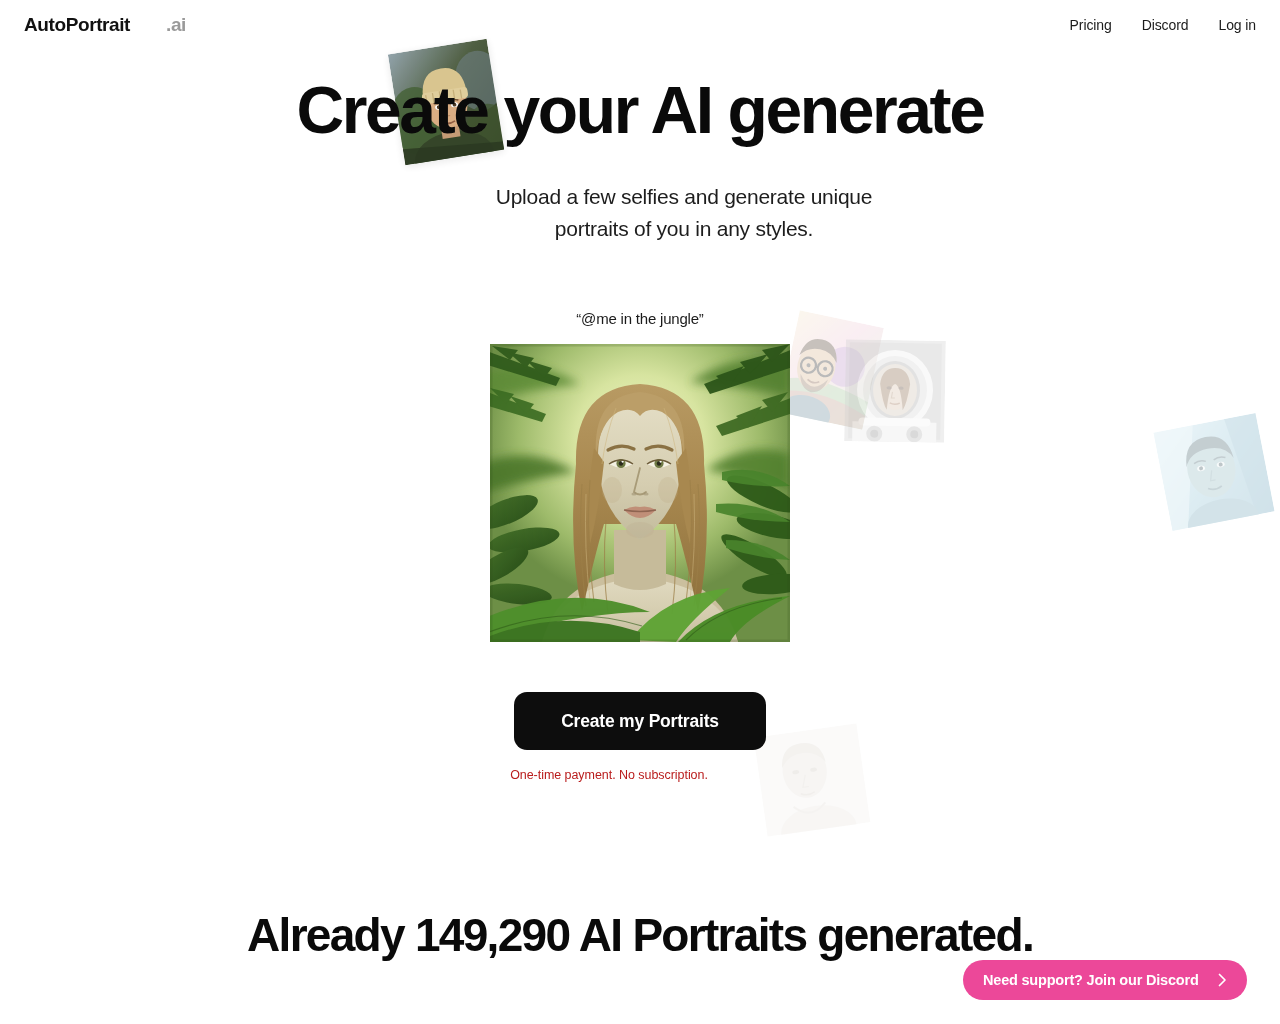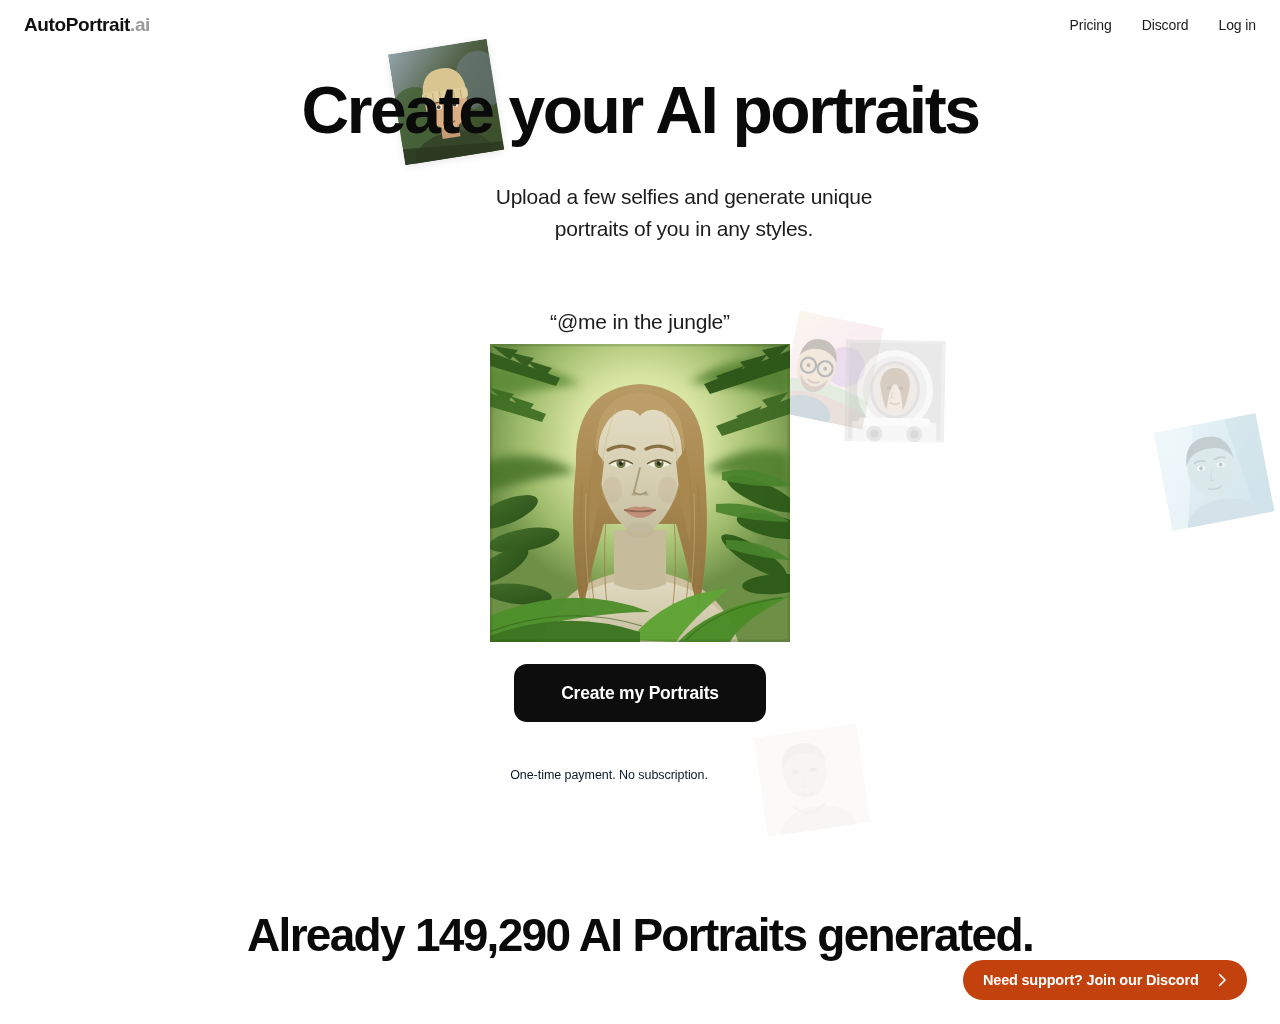--- a/index.html
+++ b/index.html
@@ -15,21 +15,21 @@
   
   .header {
     position:absolute; top:0; left:0; width:1280px; height:50px;
     display:flex; align-items:center; justify-content:space-between;
     padding:0 24px; z-index:40;
   }
   .logo {
     font-size:19px; font-weight:700; color:#111111;
     letter-spacing:-0.4px; white-space:nowrap;
   }
-  .logo .suffix { color:#9a9a9a; font-weight:700; }
+  .logo .suffix { color:#9a9a9a; font-weight:700;padding-left:36px; }
   .nav { display:flex; align-items:center; gap:30px; }
   .nav a {
     font-size:14px; color:#1b1b1b; text-decoration:none;
     letter-spacing:-0.1px; white-space:nowrap;
   }
 
   
   .hero-title {
     position:absolute; top:76px; left:0; width:1280px;
     text-align:center; font-size:66px; font-weight:700;
@@ -38,21 +38,21 @@
   }
   .hero-sub {
     position:absolute; top:181px; left:0; width:1280px;
     text-align:center; font-size:21px; color:#1d1d1d;
     line-height:1.52; letter-spacing:-0.25px; z-index:20;margin-left:44px;
   }
 
   
   .prompt-caption {
     position:absolute; top:310px; left:0; width:1280px;
-    text-align:center; font-size:21px; color:#1b1b1b;
+    text-align:center; font-size:15px; color:#1b1b1b;
     letter-spacing:-0.2px; z-index:22;
   }
 
   
   .hero-image {
     position:absolute; left:490px; top:344px; width:300px; height:298px;
     overflow:hidden; z-index:21; background:#4d6b2a;
   }
   .hero-image svg { display:block; width:300px; height:298px; }
 
@@ -77,44 +77,44 @@
     left:1162px; top:422px; width:104px; height:100px;
     transform:rotate(-11deg); z-index:6; opacity:0.30;
   }
   #card-pale {
     left:760px; top:730px; width:104px; height:100px;
     transform:rotate(-8deg); z-index:6; opacity:0.20;
   }
 
   
   .cta-btn {
-    position:absolute; left:514px; top:664px; width:252px; height:58px;
+    position:absolute; left:514px; top:692px; width:252px; height:58px;
     background:#0d0d0d; color:#ffffff; border:none; border-radius:13px;
     font-family:"Liberation Sans", sans-serif;
     font-size:17.5px; font-weight:700; letter-spacing:-0.2px;
     cursor:pointer; z-index:25;
     display:flex; align-items:center; justify-content:center;
   }
   .cta-note {
     position:absolute; top:768px; left:0; width:1218px;
-    text-align:center; font-size:12.5px; color:#0f172a;
+    text-align:center; font-size:12.5px; color:#b91c1c;
     letter-spacing:-0.05px; z-index:25;
   }
 
   
   .stats-title {
     position:absolute; top:908px; left:0; width:1280px;
     text-align:center; font-size:46px; font-weight:700;
     letter-spacing:-1.7px; color:#0a0a0a; z-index:20; white-space:nowrap;
   }
 
   
   .discord-pill {
     position:absolute; left:963px; top:960px; height:40px;
-    background:#c2410c; border-radius:20px; border:none;
+    background:#ec4899; border-radius:20px; border:none;
     display:flex; align-items:center; gap:12px;
     padding:0 14px 0 20px; cursor:pointer; z-index:50;justify-content:space-between;
   }
   .discord-pill .label {
     color:#fff; font-size:14.5px; font-weight:700; letter-spacing:-0.2px;
     white-space:nowrap;
   }
   .chev {
     width:22px; height:22px; border-radius:50%;
     display:flex; align-items:center; justify-content:center; flex:0 0 auto;
@@ -172,21 +172,21 @@
       <path d="M37.5 56 Q42 54 46.5 56" stroke="#6b4a2a" stroke-width="1.4" fill="none"></path>
       <path d="M53.5 56 Q58 54 62.5 56" stroke="#6b4a2a" stroke-width="1.4" fill="none"></path>
 
       <path d="M50 62 L48 70 L52 70" stroke="#b8855c" stroke-width="1.2" fill="none"></path>
       <path d="M44 76 Q50 79 56 76" stroke="#8e5a3e" stroke-width="1.6" fill="none"></path>
 
       <path d="M0 96 L100 104 L100 112 L0 112 Z" fill="#24331a" opacity="0.85"></path>
     </svg>
   </div>
 
-  <h1 class="hero-title">Create your AI portraits</h1>
+  <h1 class="hero-title">Create your AI generate</h1>
   <p class="hero-sub">
     <span>Upload a few selfies and generate unique</span><br>
     <span>portraits of you in any styles.</span>
   </p>
 
   <div class="prompt-caption">“@me in the jungle”</div>
 
   <div class="float-card" id="card-glasses">
     <svg viewBox="0 0 86 104" preserveAspectRatio="xMidYMid slice" aria-hidden="true">
       <defs>

